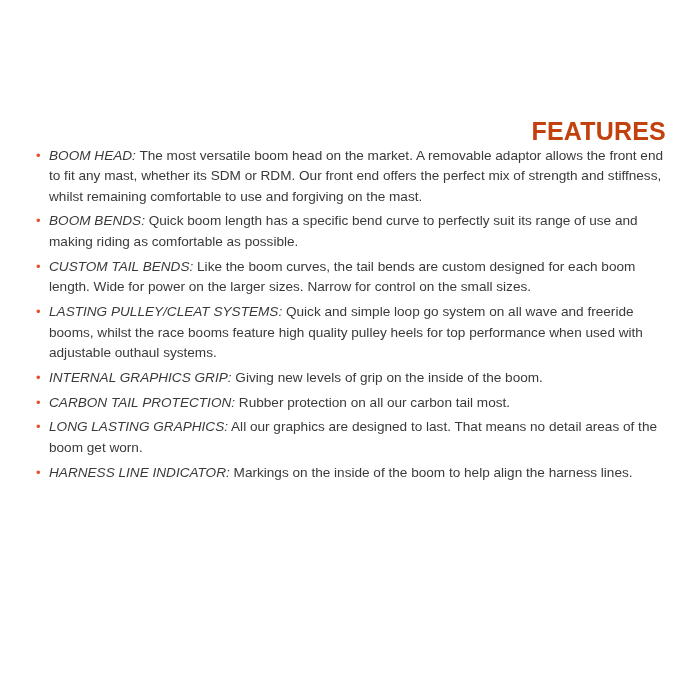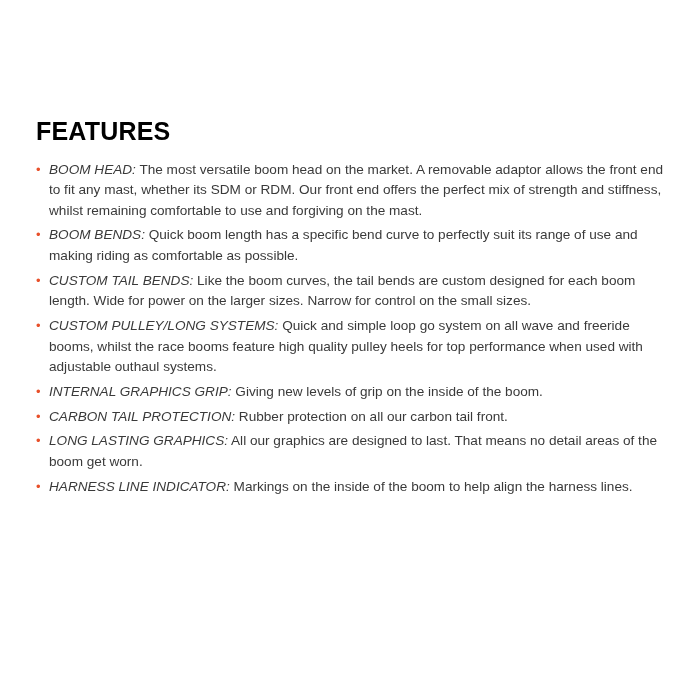--- a/index.html
+++ b/index.html
@@ -17,23 +17,24 @@
   .page {
     box-sizing: border-box;
     width: 700px;
     height: 700px;
     padding: 118px 34px 0 36px;
   }
   .features-title {
     font-size: 25px;
     font-weight: bold;
     letter-spacing: 0.2px;
-    color: #000000;
-    margin: 0 0 14px 0;
+    color: #c2410c;
+    margin: 0 0 0 0;
     line-height: 1.1;
+    text-align: right;
   }
   .features-list {
     list-style: none;
     margin: 0;
     padding: 0;
   }
   .feature-item {
     position: relative;
     padding-left: 13px;
     margin-bottom: 4px;
@@ -64,27 +65,27 @@
     <li class="feature-item">
       <span class="bullet">•</span><span class="term">BOOM HEAD:</span><span class="desc"> The most versatile boom head on the market. A removable adaptor allows the front end to fit any mast, whether its SDM or RDM. Our front end offers the perfect mix of strength and stiffness, whilst remaining comfortable to use and forgiving on the mast.</span>
     </li>
     <li class="feature-item">
       <span class="bullet">•</span><span class="term">BOOM BENDS:</span><span class="desc"> Quick boom length has a specific bend curve to perfectly suit its range of use and making riding as comfortable as possible.</span>
     </li>
     <li class="feature-item">
       <span class="bullet">•</span><span class="term">CUSTOM TAIL BENDS:</span><span class="desc"> Like the boom curves, the tail bends are custom designed for each boom length. Wide for power on the larger sizes. Narrow for control on the small sizes.</span>
     </li>
     <li class="feature-item">
-      <span class="bullet">•</span><span class="term">CUSTOM PULLEY/LONG SYSTEMS:</span><span class="desc"> Quick and simple loop go system on all wave and freeride booms, whilst the race booms feature high quality pulley heels for top performance when used with adjustable outhaul systems.</span>
+      <span class="bullet">•</span><span class="term">LASTING PULLEY/CLEAT SYSTEMS:</span><span class="desc"> Quick and simple loop go system on all wave and freeride booms, whilst the race booms feature high quality pulley heels for top performance when used with adjustable outhaul systems.</span>
     </li>
     <li class="feature-item">
       <span class="bullet">•</span><span class="term">INTERNAL GRAPHICS GRIP:</span><span class="desc"> Giving new levels of grip on the inside of the boom.</span>
     </li>
     <li class="feature-item">
-      <span class="bullet">•</span><span class="term">CARBON TAIL PROTECTION:</span><span class="desc"> Rubber protection on all our carbon tail front.</span>
+      <span class="bullet">•</span><span class="term">CARBON TAIL PROTECTION:</span><span class="desc"> Rubber protection on all our carbon tail most.</span>
     </li>
     <li class="feature-item">
       <span class="bullet">•</span><span class="term">LONG LASTING GRAPHICS:</span><span class="desc"> All our graphics are designed to last. That means no detail areas of the boom get worn.</span>
     </li>
     <li class="feature-item">
       <span class="bullet">•</span><span class="term">HARNESS LINE INDICATOR:</span><span class="desc"> Markings on the inside of the boom to help align the harness lines.</span>
     </li>
   </ul>
 </div>
 

